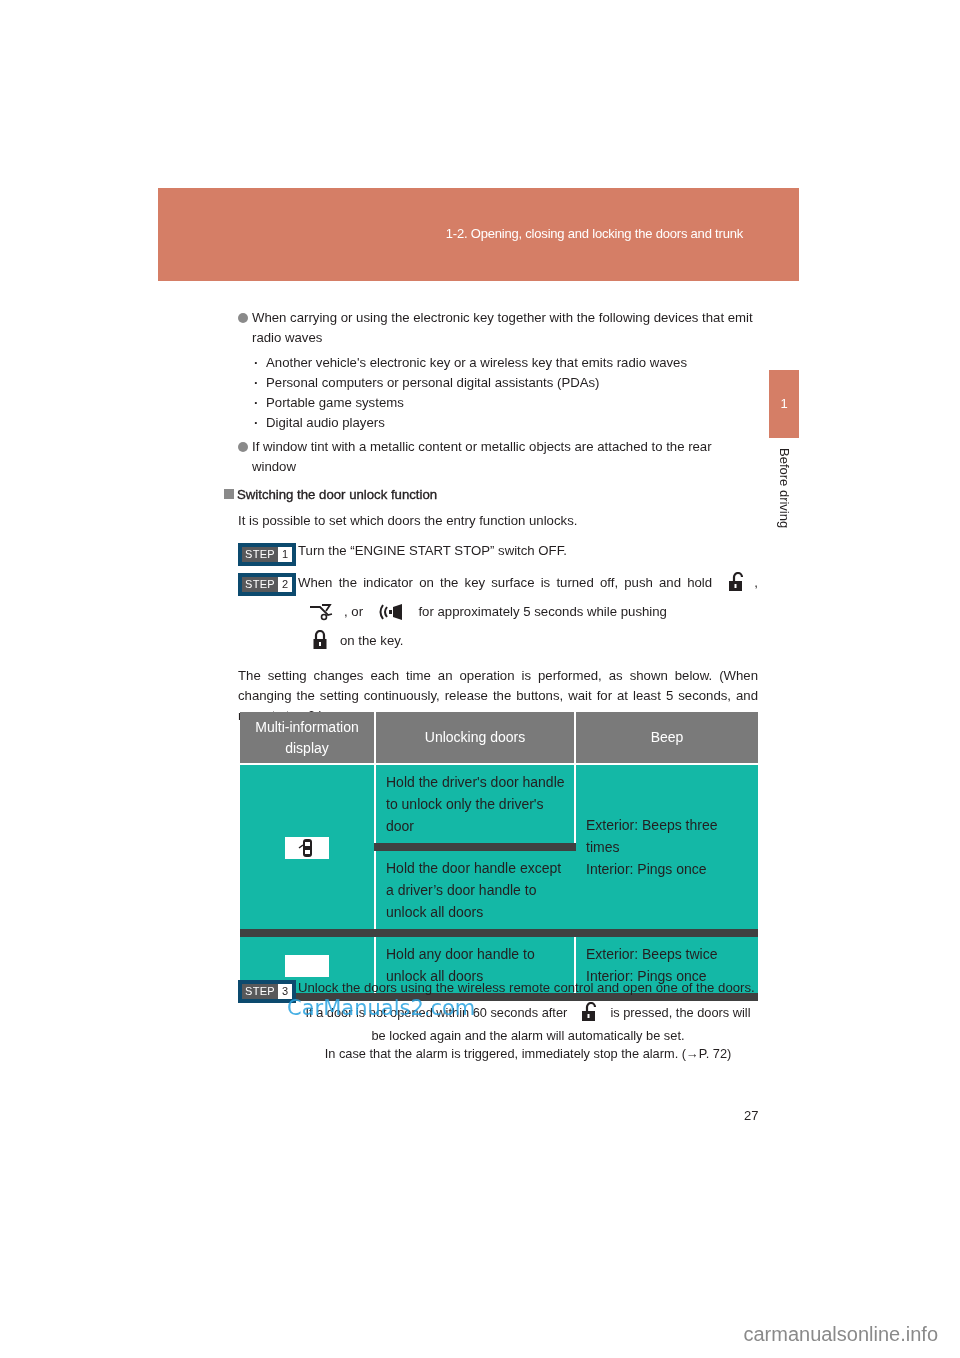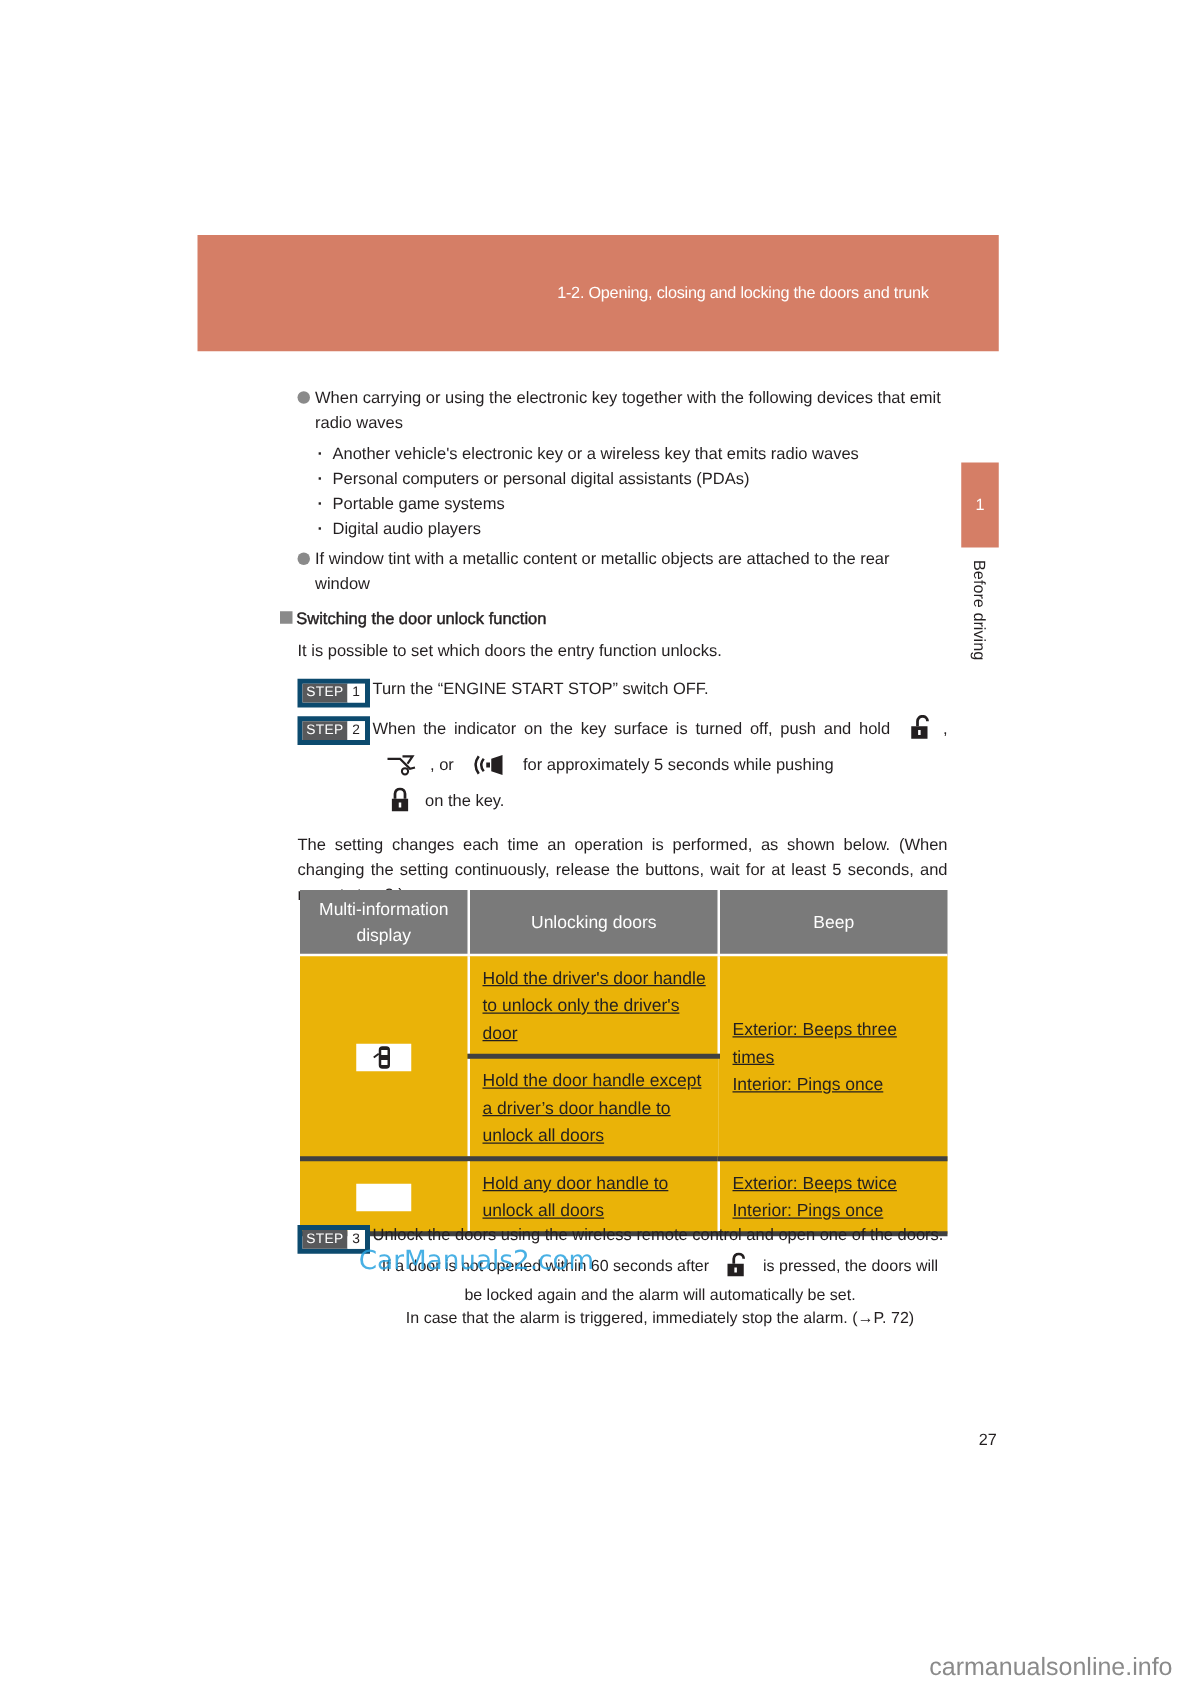--- a/index.html
+++ b/index.html
@@ -51,32 +51,32 @@
     .note { padding-left: 60px; font-size: 12.8px; line-height: 18px; }
     table.unlock {
       position: absolute; left: 240px; top: 712px; width: 518px; border-collapse: collapse; font-size: 14px;
     }
     table.unlock th {
       background: #7a7a7a; color: #ffffff; font-weight: normal; height: 51px; border-right: 2px solid #ffffff;
       border-bottom: 2px solid #ffffff; line-height: 21px; padding: 0 4px;
     }
     table.unlock th:last-child { border-right: none; }
     table.unlock td {
-      background: #eab308; border-right: 2px solid #ffffff; border-bottom: 4px solid #404040;
-      vertical-align: middle; line-height: 22px; padding: 6px 6px 6px 10px; text-decoration: underline;
+      background: #14b8a6; border-right: 2px solid #ffffff; border-bottom: 8px solid #404040;
+      vertical-align: middle; line-height: 22px; padding: 6px 6px 6px 10px;
     }
     table.unlock td:last-child { border-right: none; }
     td.disp { text-align: center; padding: 0 !important; }
     .disp-box { display: inline-block; width: 44px; height: 22px; background: #ffffff; vertical-align: middle; position: relative; }
     .watermark-blue {
       position: absolute; left: 242px; top: 996px; color: #29a3e0; font-size: 21px; font-family: "DejaVu Sans", sans-serif;
       opacity: 0.85;
       margin-left: 45px;
     }
-    .page-num { position: absolute; left: 744px; top: 1144px; font-size: 13px; margin-left: 39px; }
+    .page-num { position: absolute; left: 744px; top: 1108px; font-size: 13px; }
     .watermark-gray {
       position: absolute; right: 22px; top: 1323px; color: #8a8a8a; font-size: 20px; font-family: "Liberation Sans", sans-serif;
     }
   </style>
 </head>
 <body>
 
 <div class="header-band">
   <div class="header-title">1-2. Opening, closing and locking the doors and trunk</div>
 </div>

